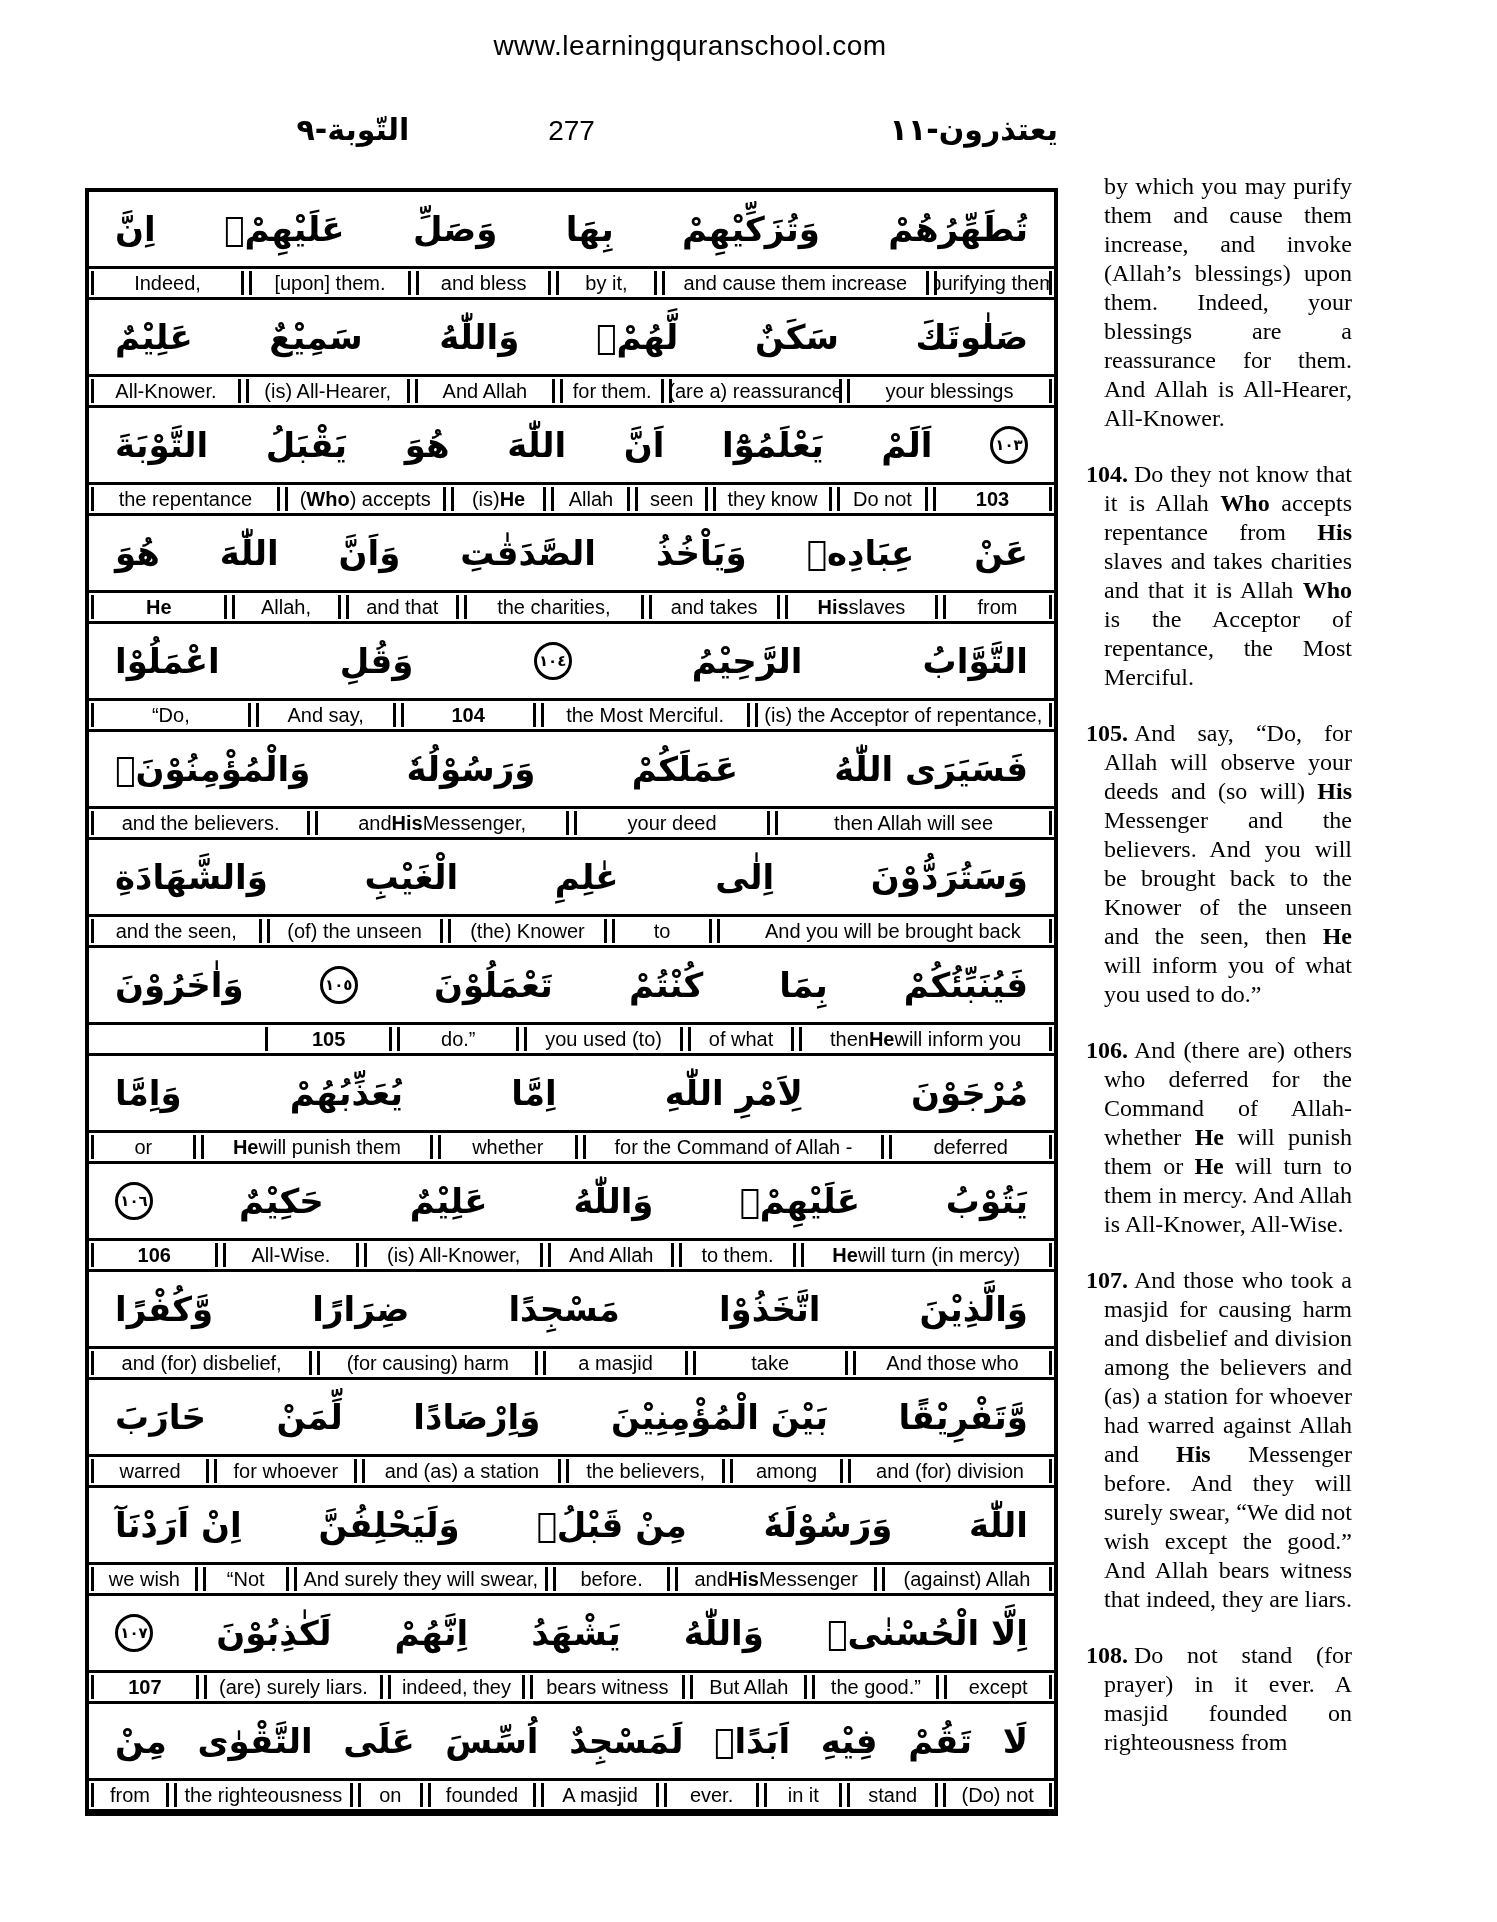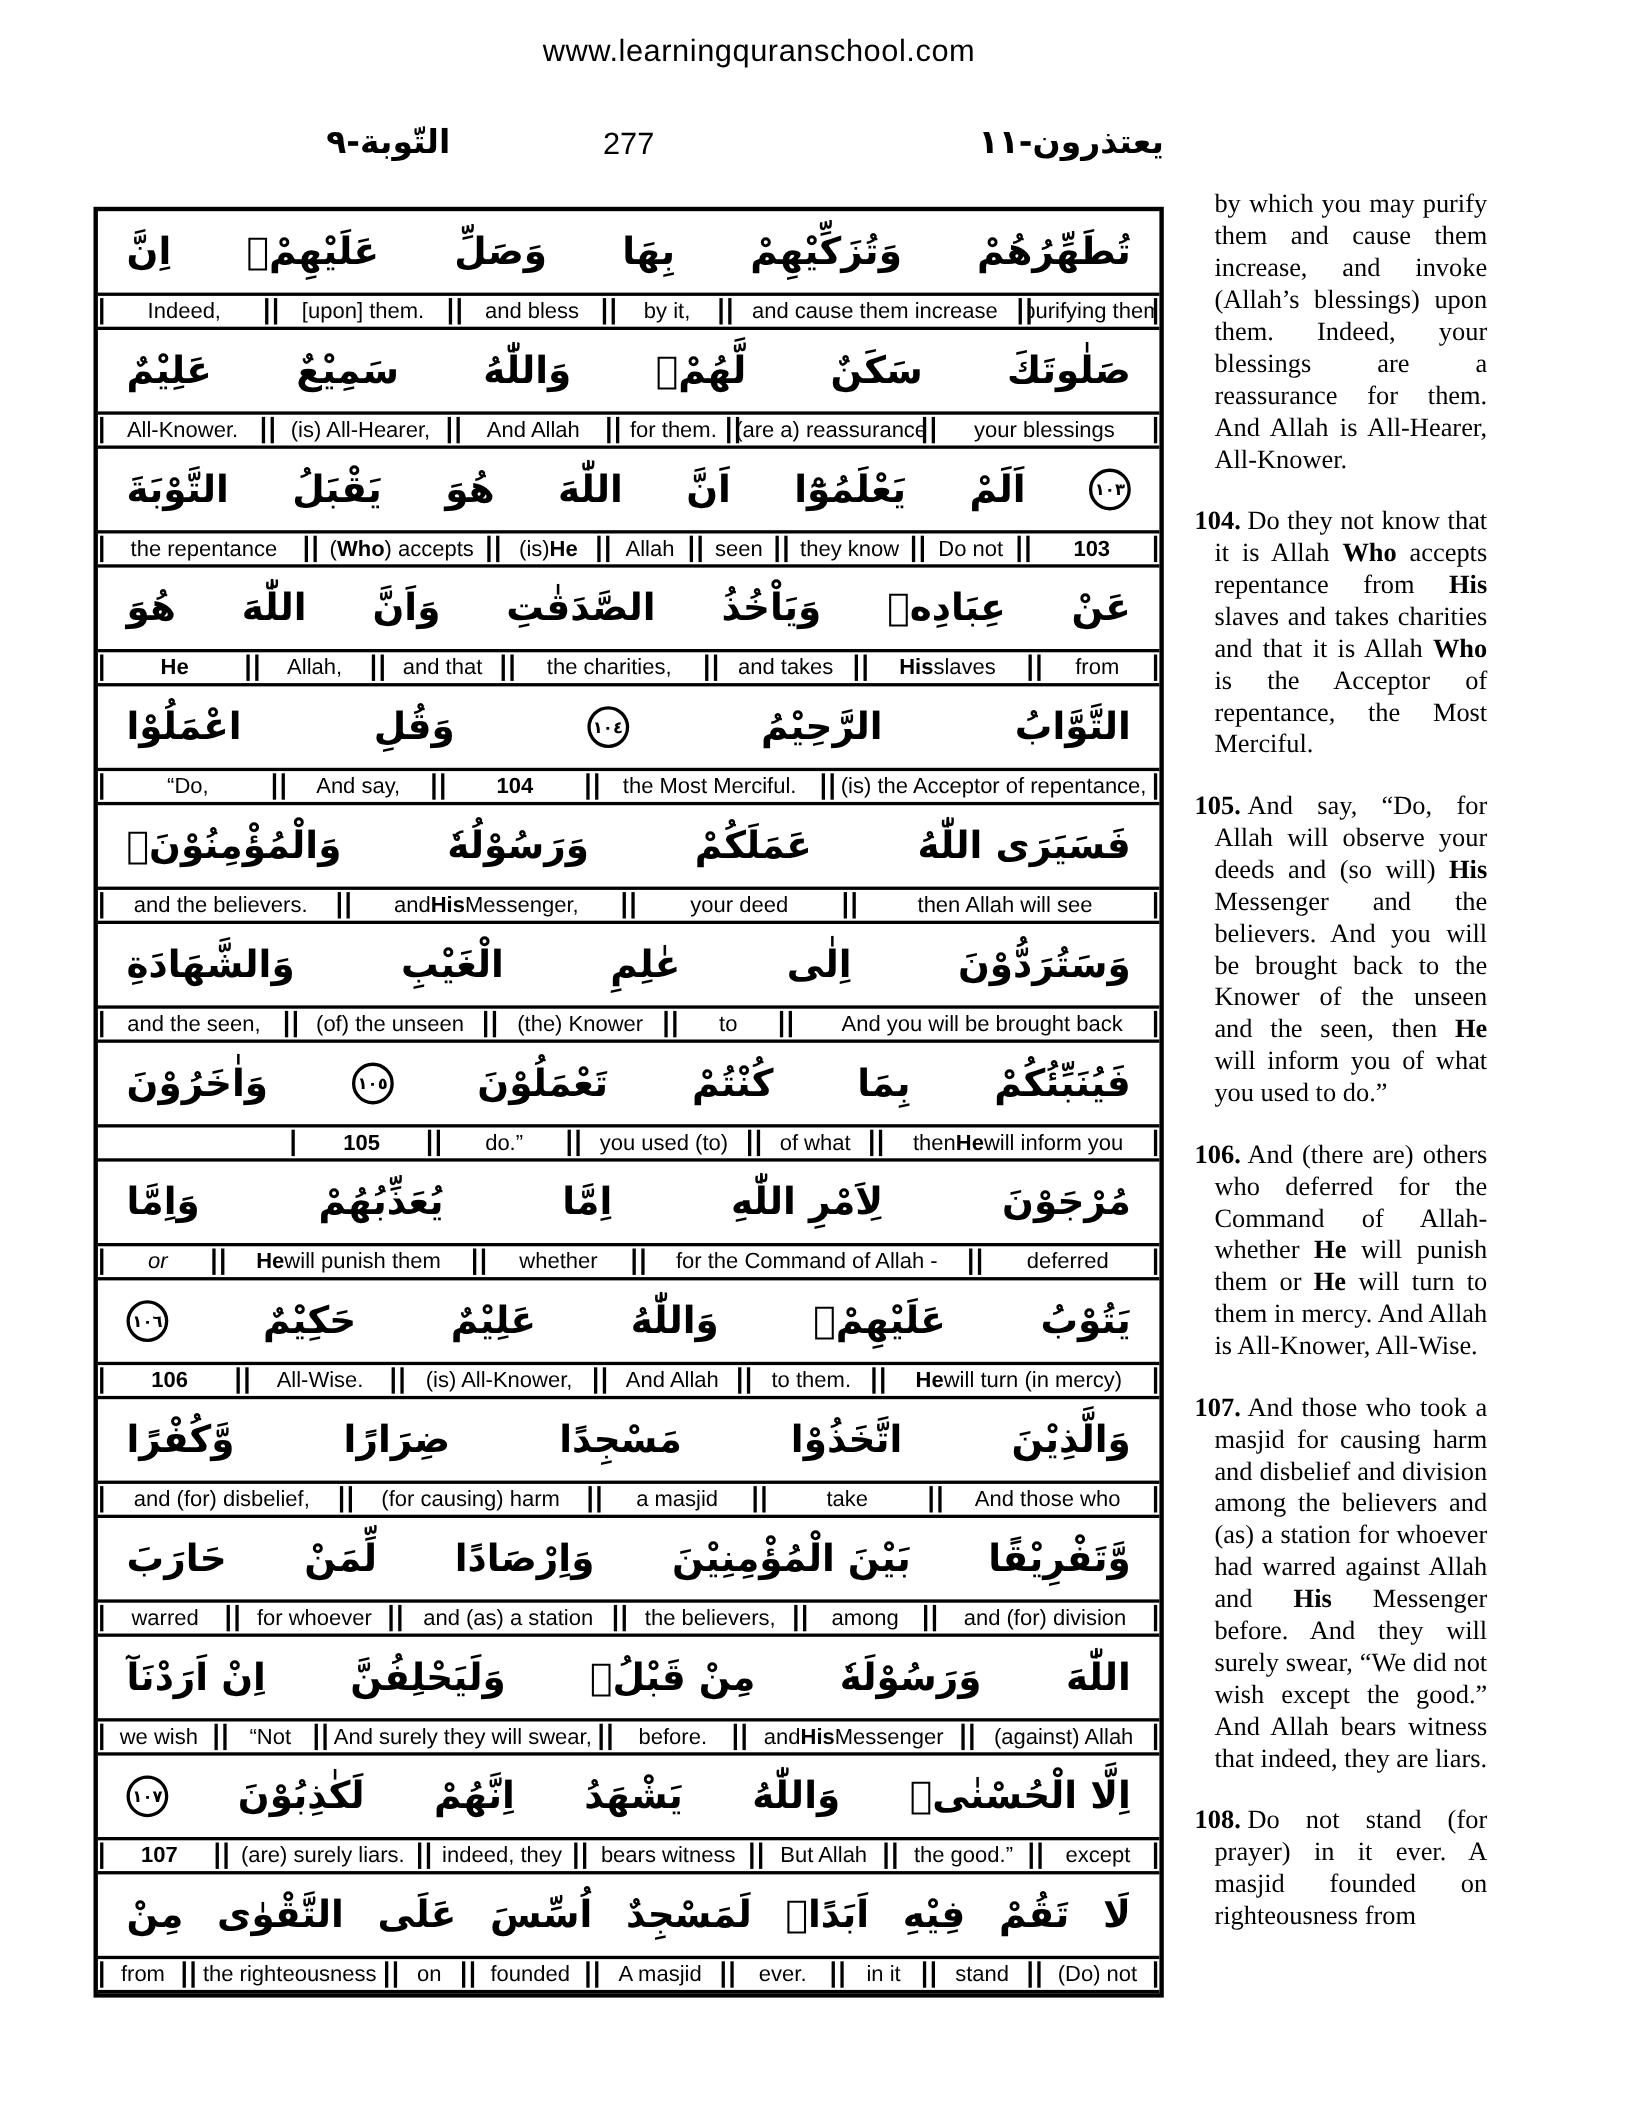--- a/index.html
+++ b/index.html
@@ -220,21 +220,21 @@
         <div class="trans-cell" style="flex: 2.3 1 0%;">then <b>He</b> will inform you</div>
       </div>
       <div class="arabic-row">
         <span class="arabic-word">مُرْجَوْنَ</span>
         <span class="arabic-word">لِاَمْرِ اللّٰهِ</span>
         <span class="arabic-word">اِمَّا</span>
         <span class="arabic-word">يُعَذِّبُهُمْ</span>
         <span class="arabic-word">وَاِمَّا</span>
       </div>
       <div class="english-row">
-        <div class="trans-cell" style="flex: 0.8 1 0%; font-style: italic;">or</div>
+        <div class="trans-cell" style="flex: 0.8 1 0%;">or</div>
         <div class="trans-cell" style="flex: 1.9 1 0%;"><b>He</b> will punish them</div>
         <div class="trans-cell" style="flex: 1.1 1 0%;">whether</div>
         <div class="trans-cell" style="flex: 2.5 1 0%;">for the Command of Allah -</div>
         <div class="trans-cell" style="flex: 1.3 1 0%;">deferred</div>
       </div>
       <div class="arabic-row">
         <span class="arabic-word">يَتُوْبُ</span>
         <span class="arabic-word">عَلَيْهِمْۗ</span>
         <span class="arabic-word">وَاللّٰهُ</span>
         <span class="arabic-word">عَلِيْمٌ</span>

